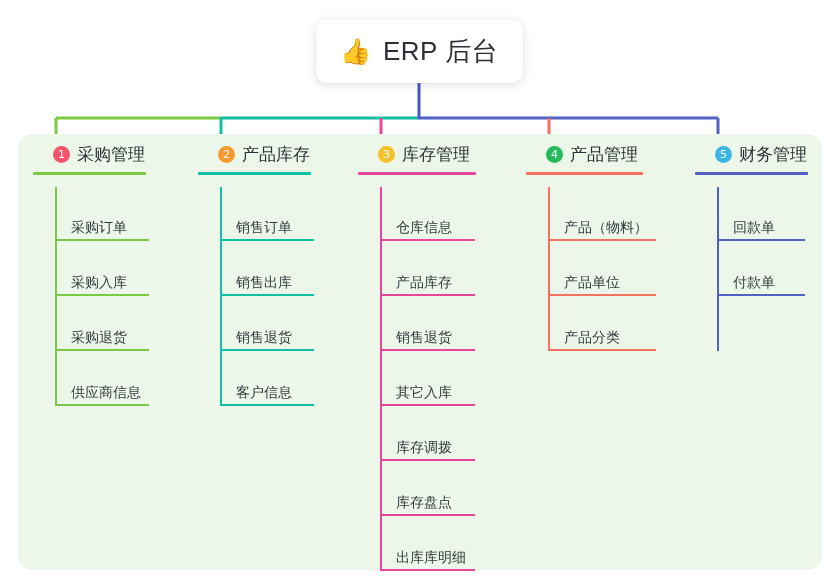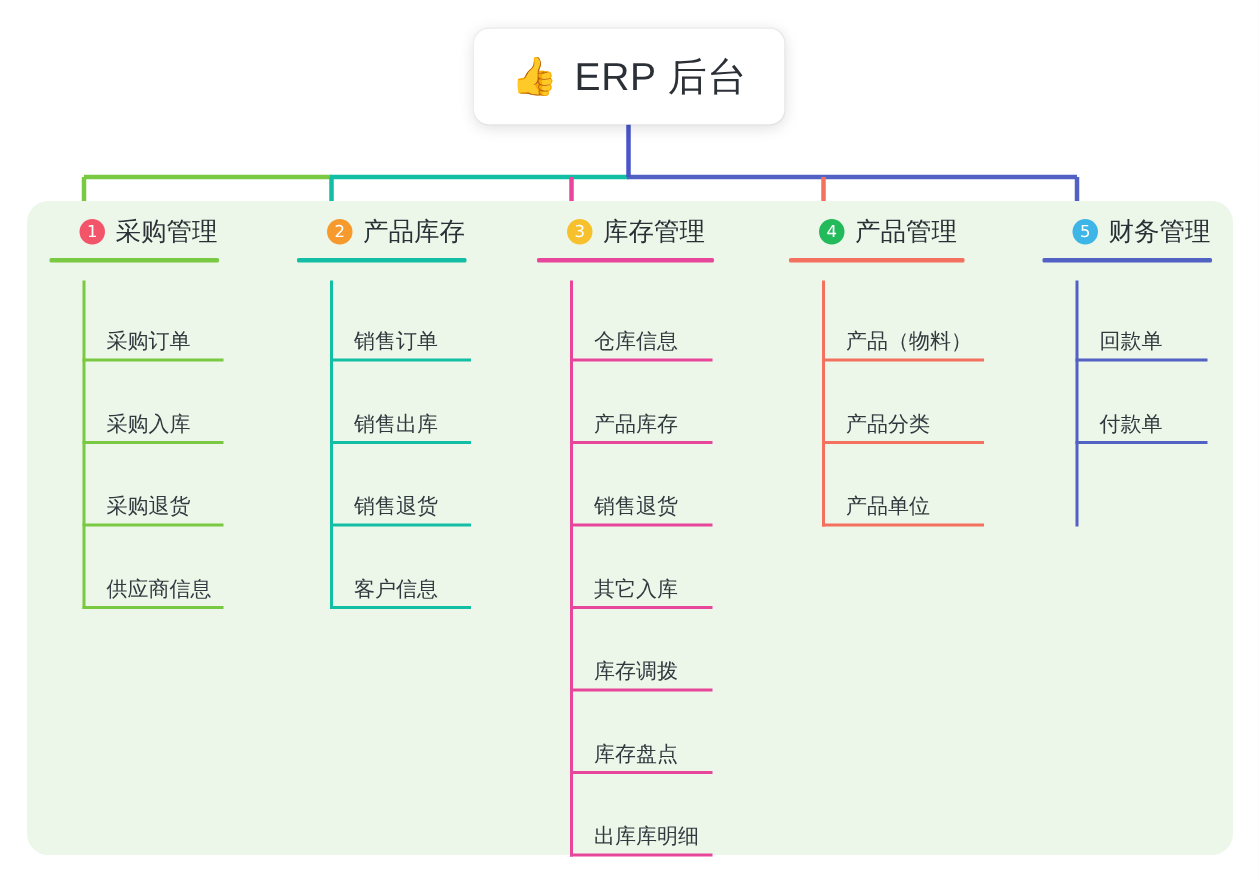--- a/index.html
+++ b/index.html
@@ -247,27 +247,27 @@
         <span class="col-title">产品管理</span>
       </div>
       <div class="col-rule" style="width: 117px; background: rgb(244, 112, 95);"></div>
       <div class="leaf-wrap">
         <div class="spine" style="background: rgb(244, 112, 95); height: 164px; top: -4px;"></div>
         <div class="leaf">
           <span class="leaf-label">产品（物料）</span>
           <div class="leaf-rule" style="width: 108px; background: rgb(244, 112, 95);"></div>
         </div>
         <div class="leaf">
+          <span class="leaf-label">产品单位</span>
+          <div class="leaf-rule" style="width: 108px; background: rgb(244, 112, 95);"></div>
+        </div>
+        <div class="leaf">
           <span class="leaf-label">产品分类</span>
           <div class="leaf-rule" style="width: 108px; background: rgb(244, 112, 95);"></div>
         </div>
-        <div class="leaf">
-          <span class="leaf-label">产品单位</span>
-          <div class="leaf-rule" style="width: 108px; background: rgb(244, 112, 95);"></div>
-        </div>
       </div>
     </div>
     <div class="column" style="left: 695px;">
       <div class="col-header">
         <span class="badge" style="background: rgb(61, 181, 230);">5</span>
         <span class="col-title">财务管理</span>
       </div>
       <div class="col-rule" style="width: 113px; background: rgb(81, 97, 196);"></div>
       <div class="leaf-wrap">
         <div class="spine" style="background: rgb(81, 97, 196); height: 164px; top: -4px;"></div>

